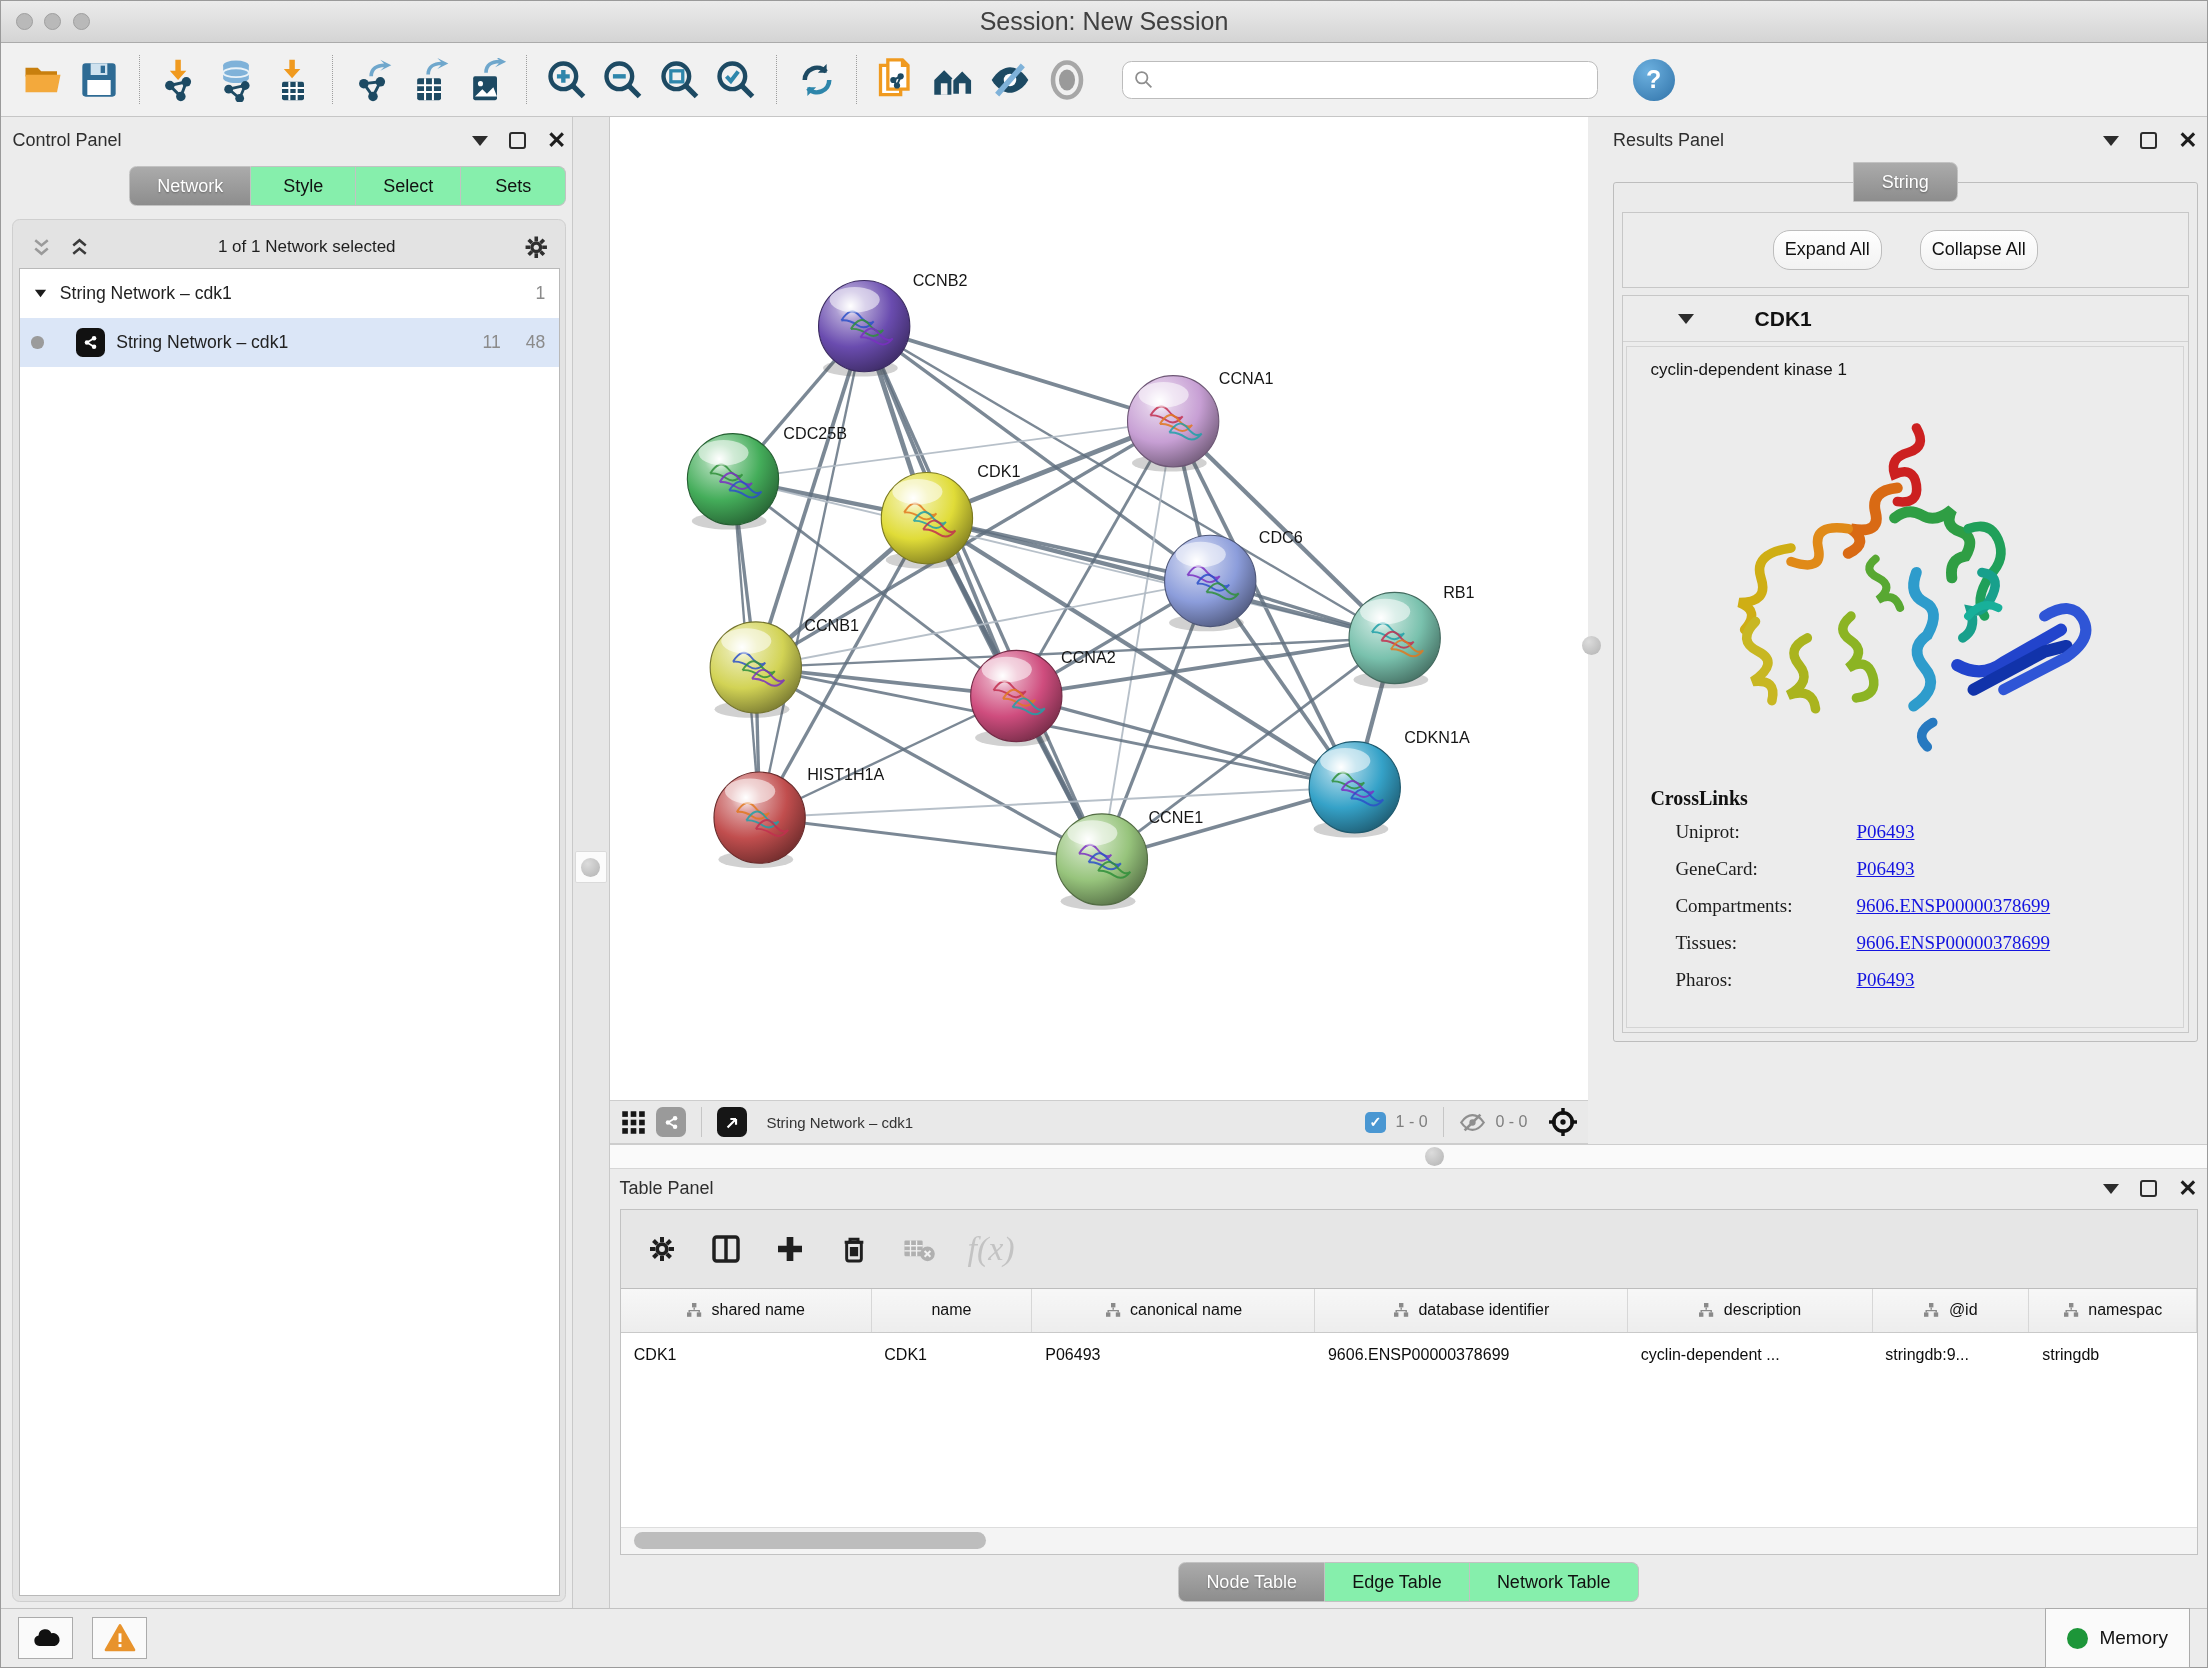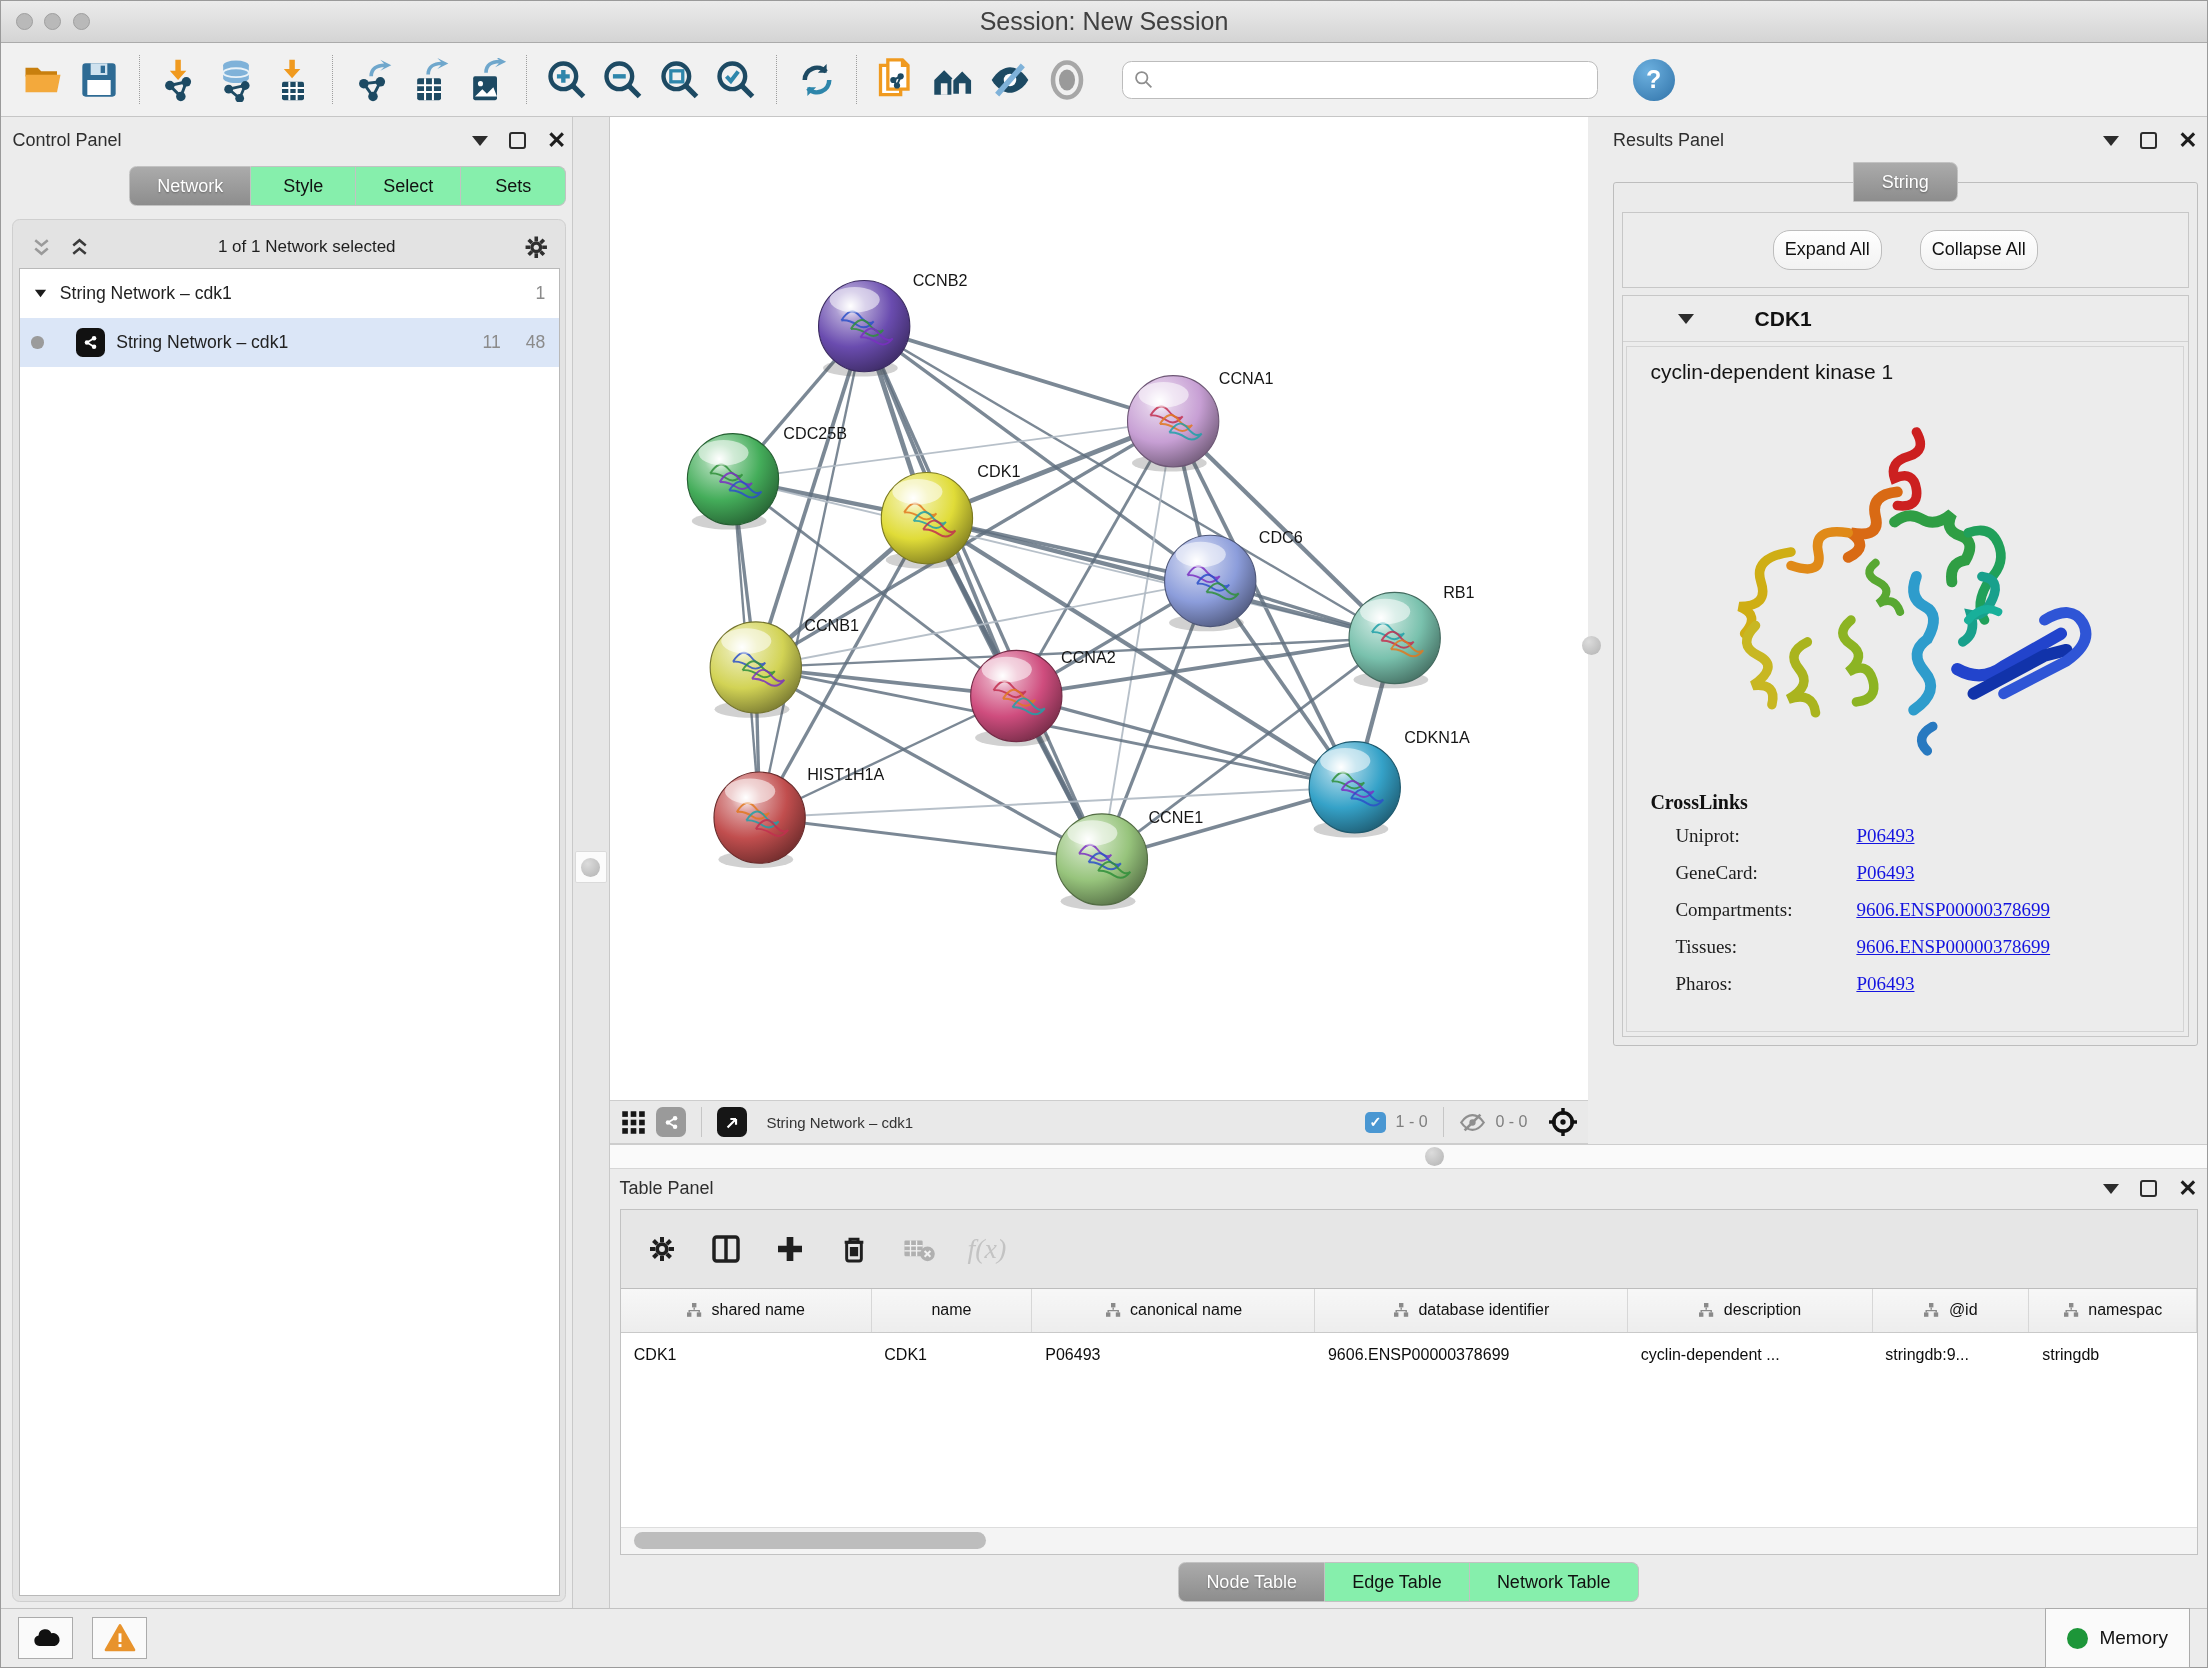--- a/index.html
+++ b/index.html
@@ -73,34 +73,34 @@
   
   .results-panel { flex:1; display:flex; flex-direction:column; padding:7.6px 9.5px 0 0; min-width:0; }
   .rp-tabs { display:flex; justify-content:center; margin:5.7px 0 0; }
   .rp-box { margin-top:-20px; border:1px solid #bdbdbd; background:#ebebeb; border-radius:2.9px; padding:28.5px 7.6px 7.6px; }
   .rp-actions { border:1px solid #c7c7c7; background:#ececec; padding:17px 0; display:flex; justify-content:center; gap:38px; }
   .btn { background:linear-gradient(#ffffff,#f2f2f2); border:1px solid #bdbdbd; border-radius:17px; height:40px; padding:0 11px; font-size:18px; display:flex; align-items:center; color:#111; }
   .rp-entity { border:1px solid #c7c7c7; margin-top:7.6px; background:#ececec; }
   .ent-head { height:46px; display:flex; align-items:center; padding:0 0 0 55px; gap:61px; border-bottom:1px solid #d2d2d2; }
   .ent-head .gene { font-size:21px; font-weight:bold; color:#111; }
   .ent-body { border:1px solid #d4d4d4; margin:3.8px; padding:9.5px 0 15px; }
-  .ent-desc { font-size:21px; color:#141414; padding:3.8px 0 5.7px 23px; }
+  .ent-desc { font-size:17px; color:#141414; padding:3.8px 0 5.7px 23px; }
   .protein-fig { display:flex; justify-content:center; padding:5.7px 0 1.9px; }
   .xlinks { padding:13.3px 0 5.7px 23px; font-family:"Liberation Serif", serif; }
   .xlinks h3 { font-size:20px; color:#111; margin-bottom:11.4px; }
   .xrow { display:flex; margin:0 0 15px 25px; font-size:19px; }
   .xrow .lbl { width:181px; color:#1c1c1c; }
   .xrow a { color:#1414e0; text-decoration:underline; }
 
   
   .table-panel { flex:1; display:flex; flex-direction:column; padding:3.8px 9.5px 0 9.5px; min-height:0; }
   .tp-box { border:1px solid #c2c2c2; background:#e6e6e6; margin-top:3.8px; flex:1; display:flex; flex-direction:column; min-height:0; }
   .tp-tools { height:78px; display:flex; align-items:center; gap:32px; padding:0 25px; }
   .tp-tools .dis { opacity:.45; }
-  .fx { font-size:28px; color:#9a9a9a; font-family:"Liberation Serif",serif; font-style:italic; }
+  .fx { font-size:34px; color:#9a9a9a; font-family:"Liberation Serif",serif; font-style:italic; }
   .grid-table { background:#fff; border-top:1px solid #bdbdbd; flex:1; overflow:hidden; }
   table { border-collapse:collapse; width:100%; table-layout:fixed; }
   th { background:linear-gradient(#f7f7f7,#ededed); border-right:1px solid #d7d7d7; border-bottom:1px solid #c9c9c9; height:44px; font-size:16px; font-weight:normal; color:#111; text-align:center; }
   th .th-in { display:flex; align-items:center; justify-content:center; gap:9.5px; }
   td { height:44px; font-size:16px; color:#0d0d0d; padding-left:13.3px; white-space:nowrap; overflow:hidden; }
   .hscroll { height:27px; background:#f4f4f4; border-top:1px solid #ddd; display:flex; align-items:center; padding-left:13.3px; }
   .hthumb { width:352px; height:17px; border-radius:8.6px; background:#bdbdbd; }
   .bottom-tabs { display:flex; justify-content:center; padding:7.6px 0 5.7px; }
 
   

